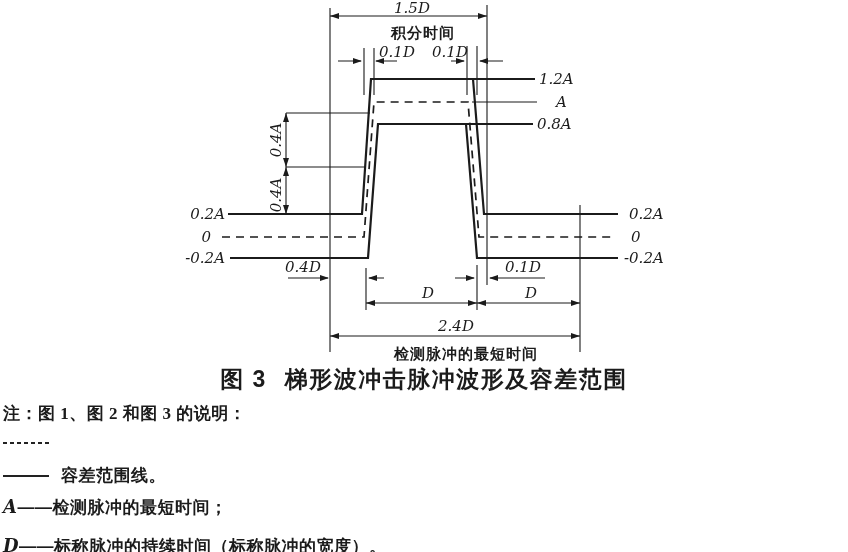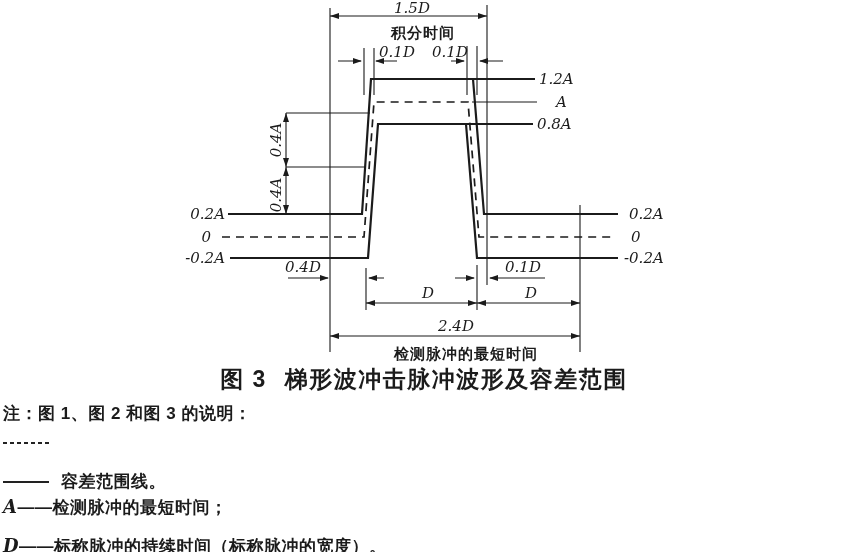--- a/index.html
+++ b/index.html
@@ -15,23 +15,23 @@
   .caption{
     position:absolute;top:364px;left:0;width:848px;text-align:center;
     font-size:23px;font-weight:bold;letter-spacing:1.5px;white-space:nowrap;
   }
   .caption .gap{display:inline-block;width:18px;}
   .notes{position:absolute;top:402px;left:3px;width:840px;}
   .note-line{
     position:absolute;left:0;white-space:nowrap;
     font-size:17px;font-weight:bold;letter-spacing:0.5px;
   }
-  .n1{top:0px;}
+  .n1{top:0px;font-family:Liberation Serif, serif;}
   .n2{top:31px;}
-  .n3{top:68px;font-family:Liberation Mono, monospace;}
+  .n3{top:62px;font-family:Liberation Mono, monospace;}
   .n4{top:94px;}
   .n5{top:133px;}
   .swatch{display:inline-block;height:2px;vertical-align:4px;margin-right:12px;}
   .swatch.dashed{width:48px;background:repeating-linear-gradient(90deg,#222 0 4px,transparent 4px 7px);}
   .swatch.solid{width:46px;background:#222;}
   .sym{font-family:"DejaVu Serif",serif;font-style:italic;font-size:18px;font-weight:bold;}
 </style>
 </head>
 <body>
 

